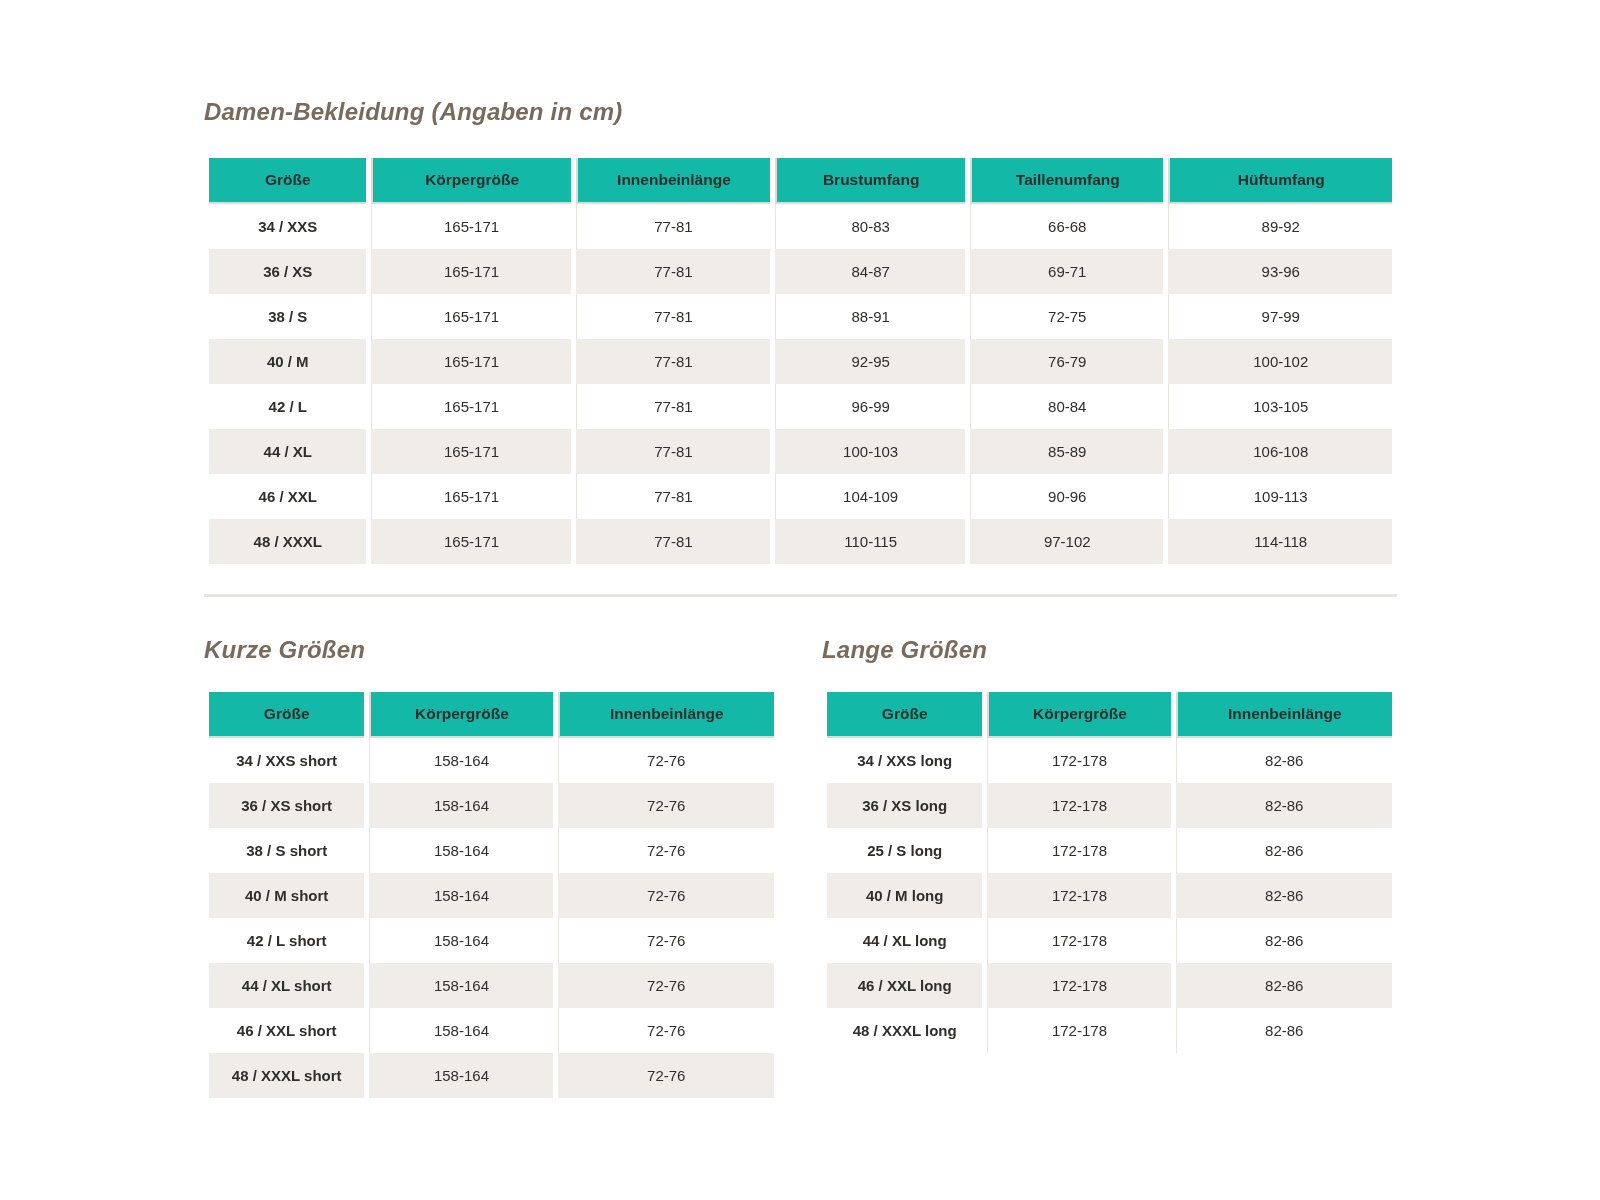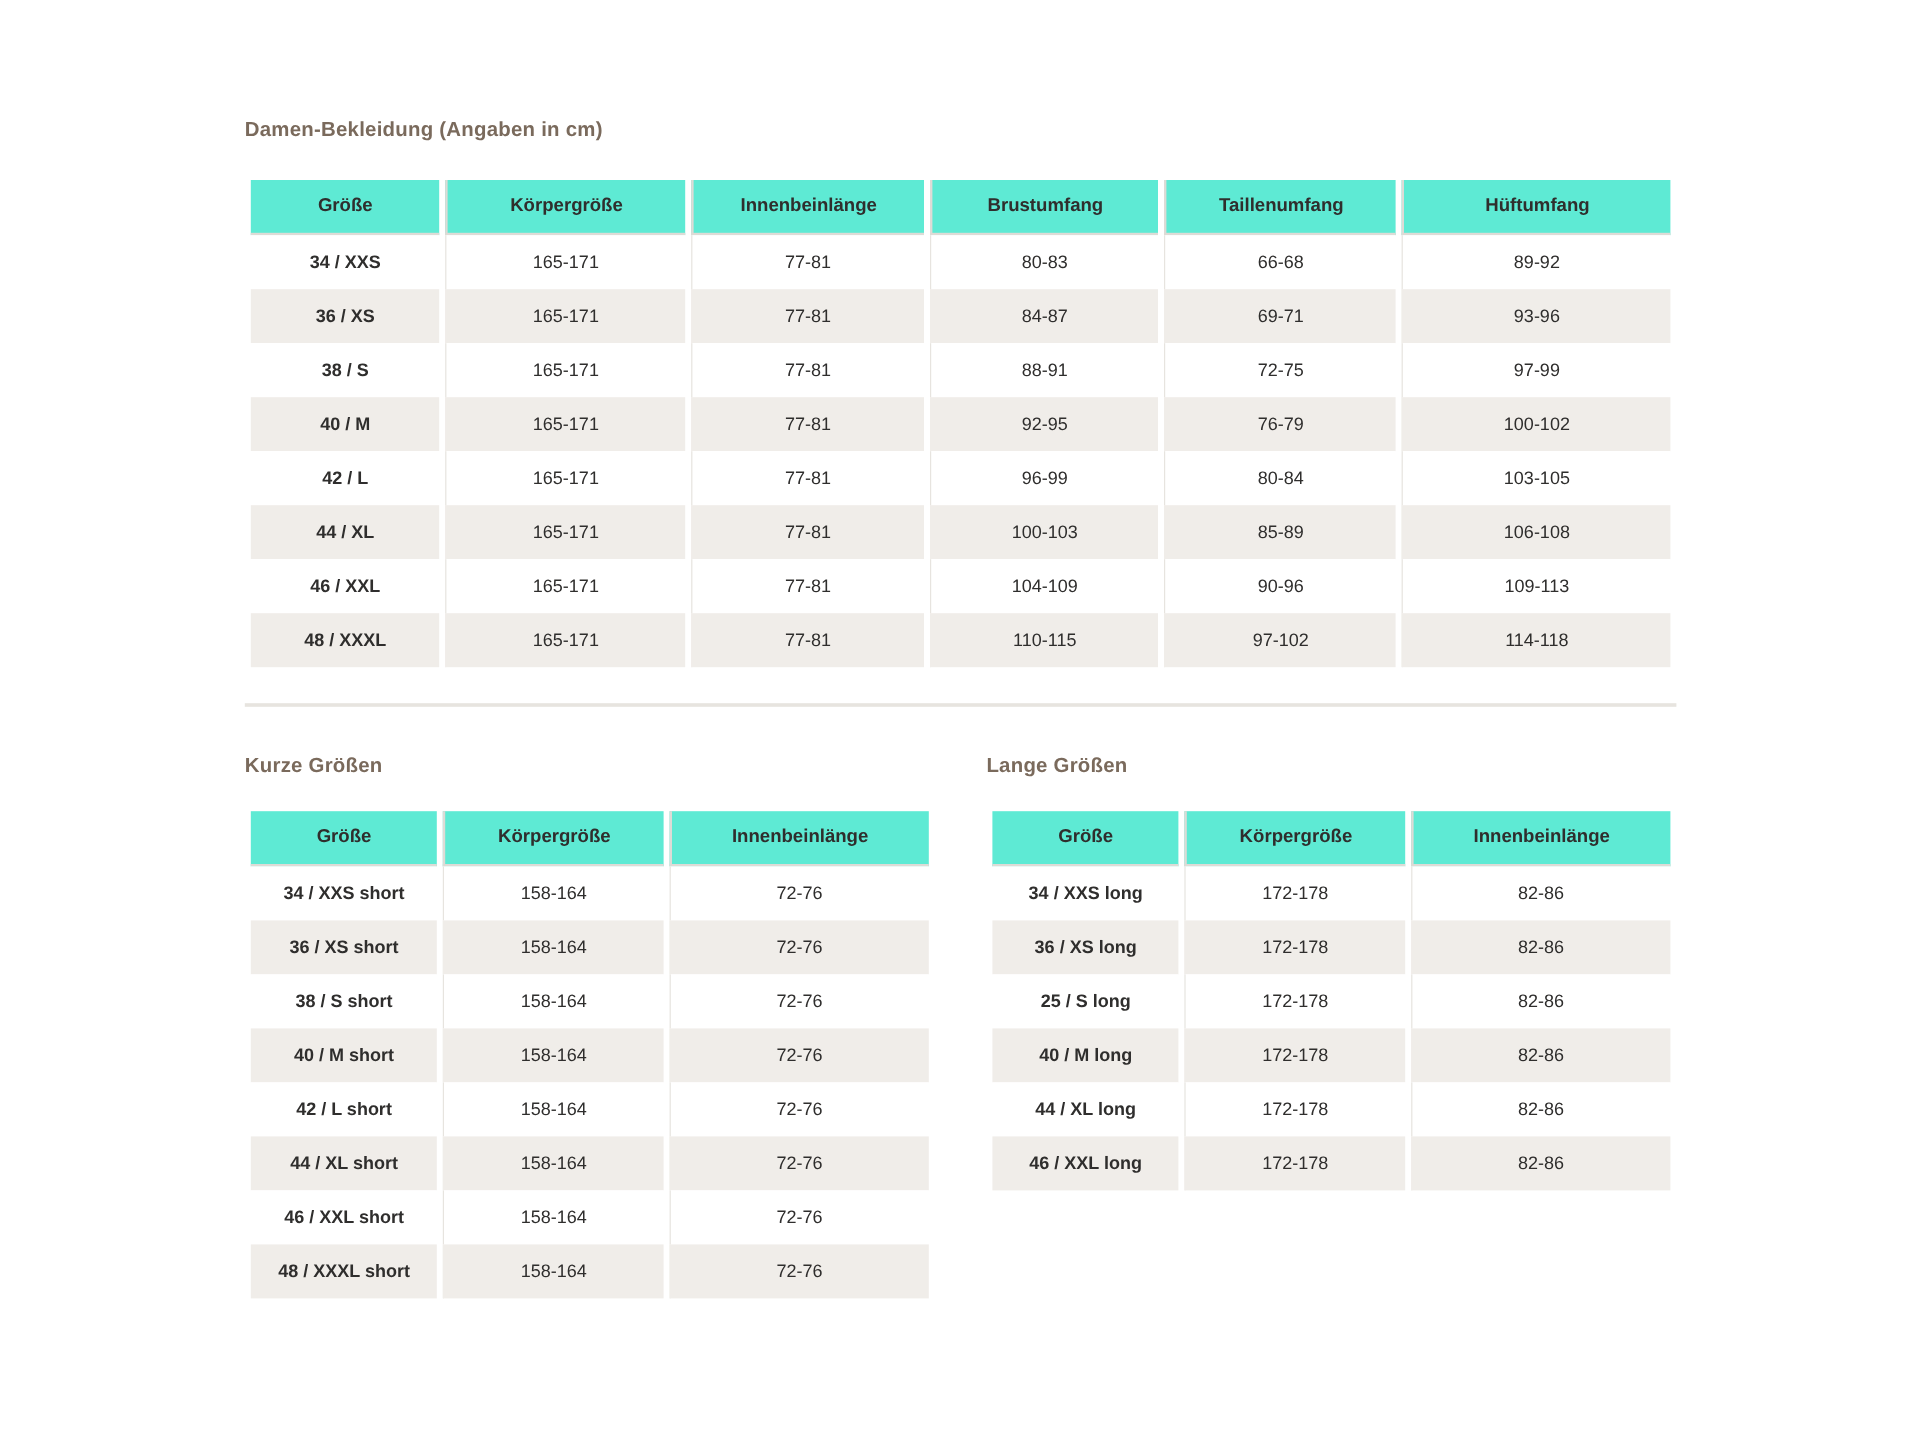--- a/index.html
+++ b/index.html
@@ -9,28 +9,29 @@
     --line-color:#e7e4df;
     --header-line-color:#ded
 bd6;
   }
   *{margin:0;padding:0;box-sizing:border-box;}
   html,body{width:1600px;height:1200px;background:#ffffff;overflow:hidden;
     font-family:"Liberation Sans","DejaVu Sans",sans-serif;color:var(--text-color);}
   .page{position:absolute;left:204px;top:98px;width:1193px;}
 
   .section-title{
-    font-size:17px;font-weight:bold;color:var(--title-color);
+    font-size:24px;font-weight:bold;color:var(--title-color);
     letter-spacing:.2px;
+    font-style:italic;
   }
   .main-title{margin-bottom:32px;}
 
   table{border-collapse:separate;border-spacing:5px 0;width:100%;table-layout:fixed;}
   thead th{
-    background:#5eead4;font-weight:bold;font-size:15.5px;
+    background:#14b8a6;font-weight:bold;font-size:15.5px;
     height:46px;text-align:center;vertical-align:middle;
     border-bottom:2px solid var(--header-line-color);
   }
   thead th + th{border-left:2px solid var(--header-line-color);}
   tbody td{
     height:45px;text-align:center;vertical-align:middle;font-size:15px;
     background:#fff;
   }
   tbody td + td{border-left:1px solid var(--line-color);}
   tbody tr:nth-child(even) td{background:var(--stripe-color);border-left-color:var(--stripe-color);}
@@ -235,18 +236,23 @@
             <tr>
               <td>44 / XL long</td>
               <td>172-178</td>
               <td>82-86</td>
             </tr>
             <tr>
               <td>46 / XXL long</td>
               <td>172-178</td>
               <td>82-86</td>
             </tr>
+            <tr>
+              <td>48 / XXXL long</td>
+              <td>172-178</td>
+              <td>82-86</td>
+            </tr>
           </tbody>
       </table>
     </div>
 
   </div>
 </div>
 
 </body></html>

